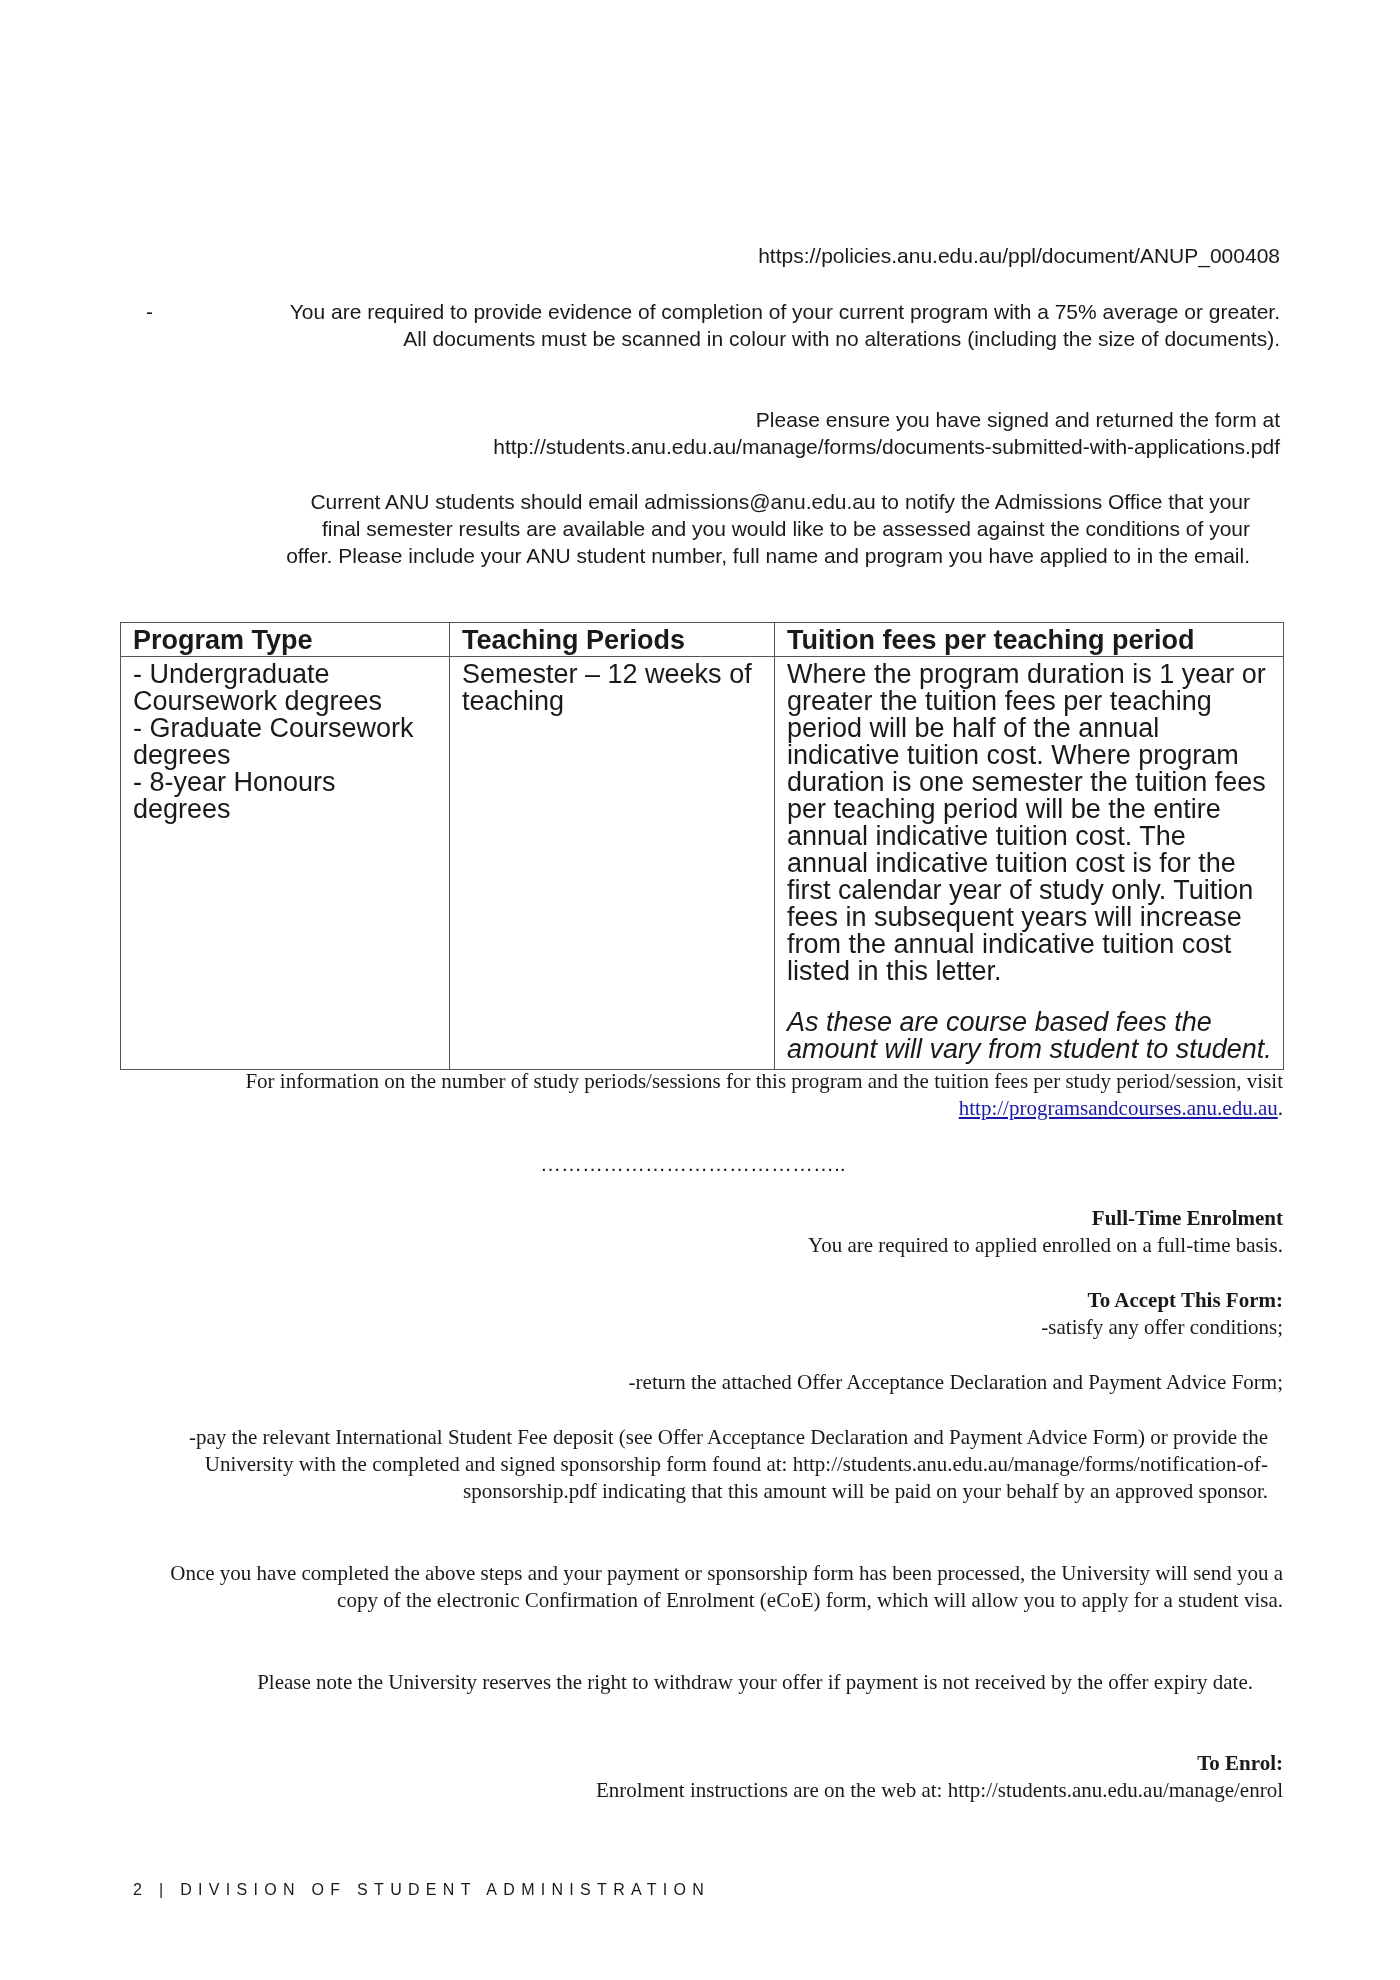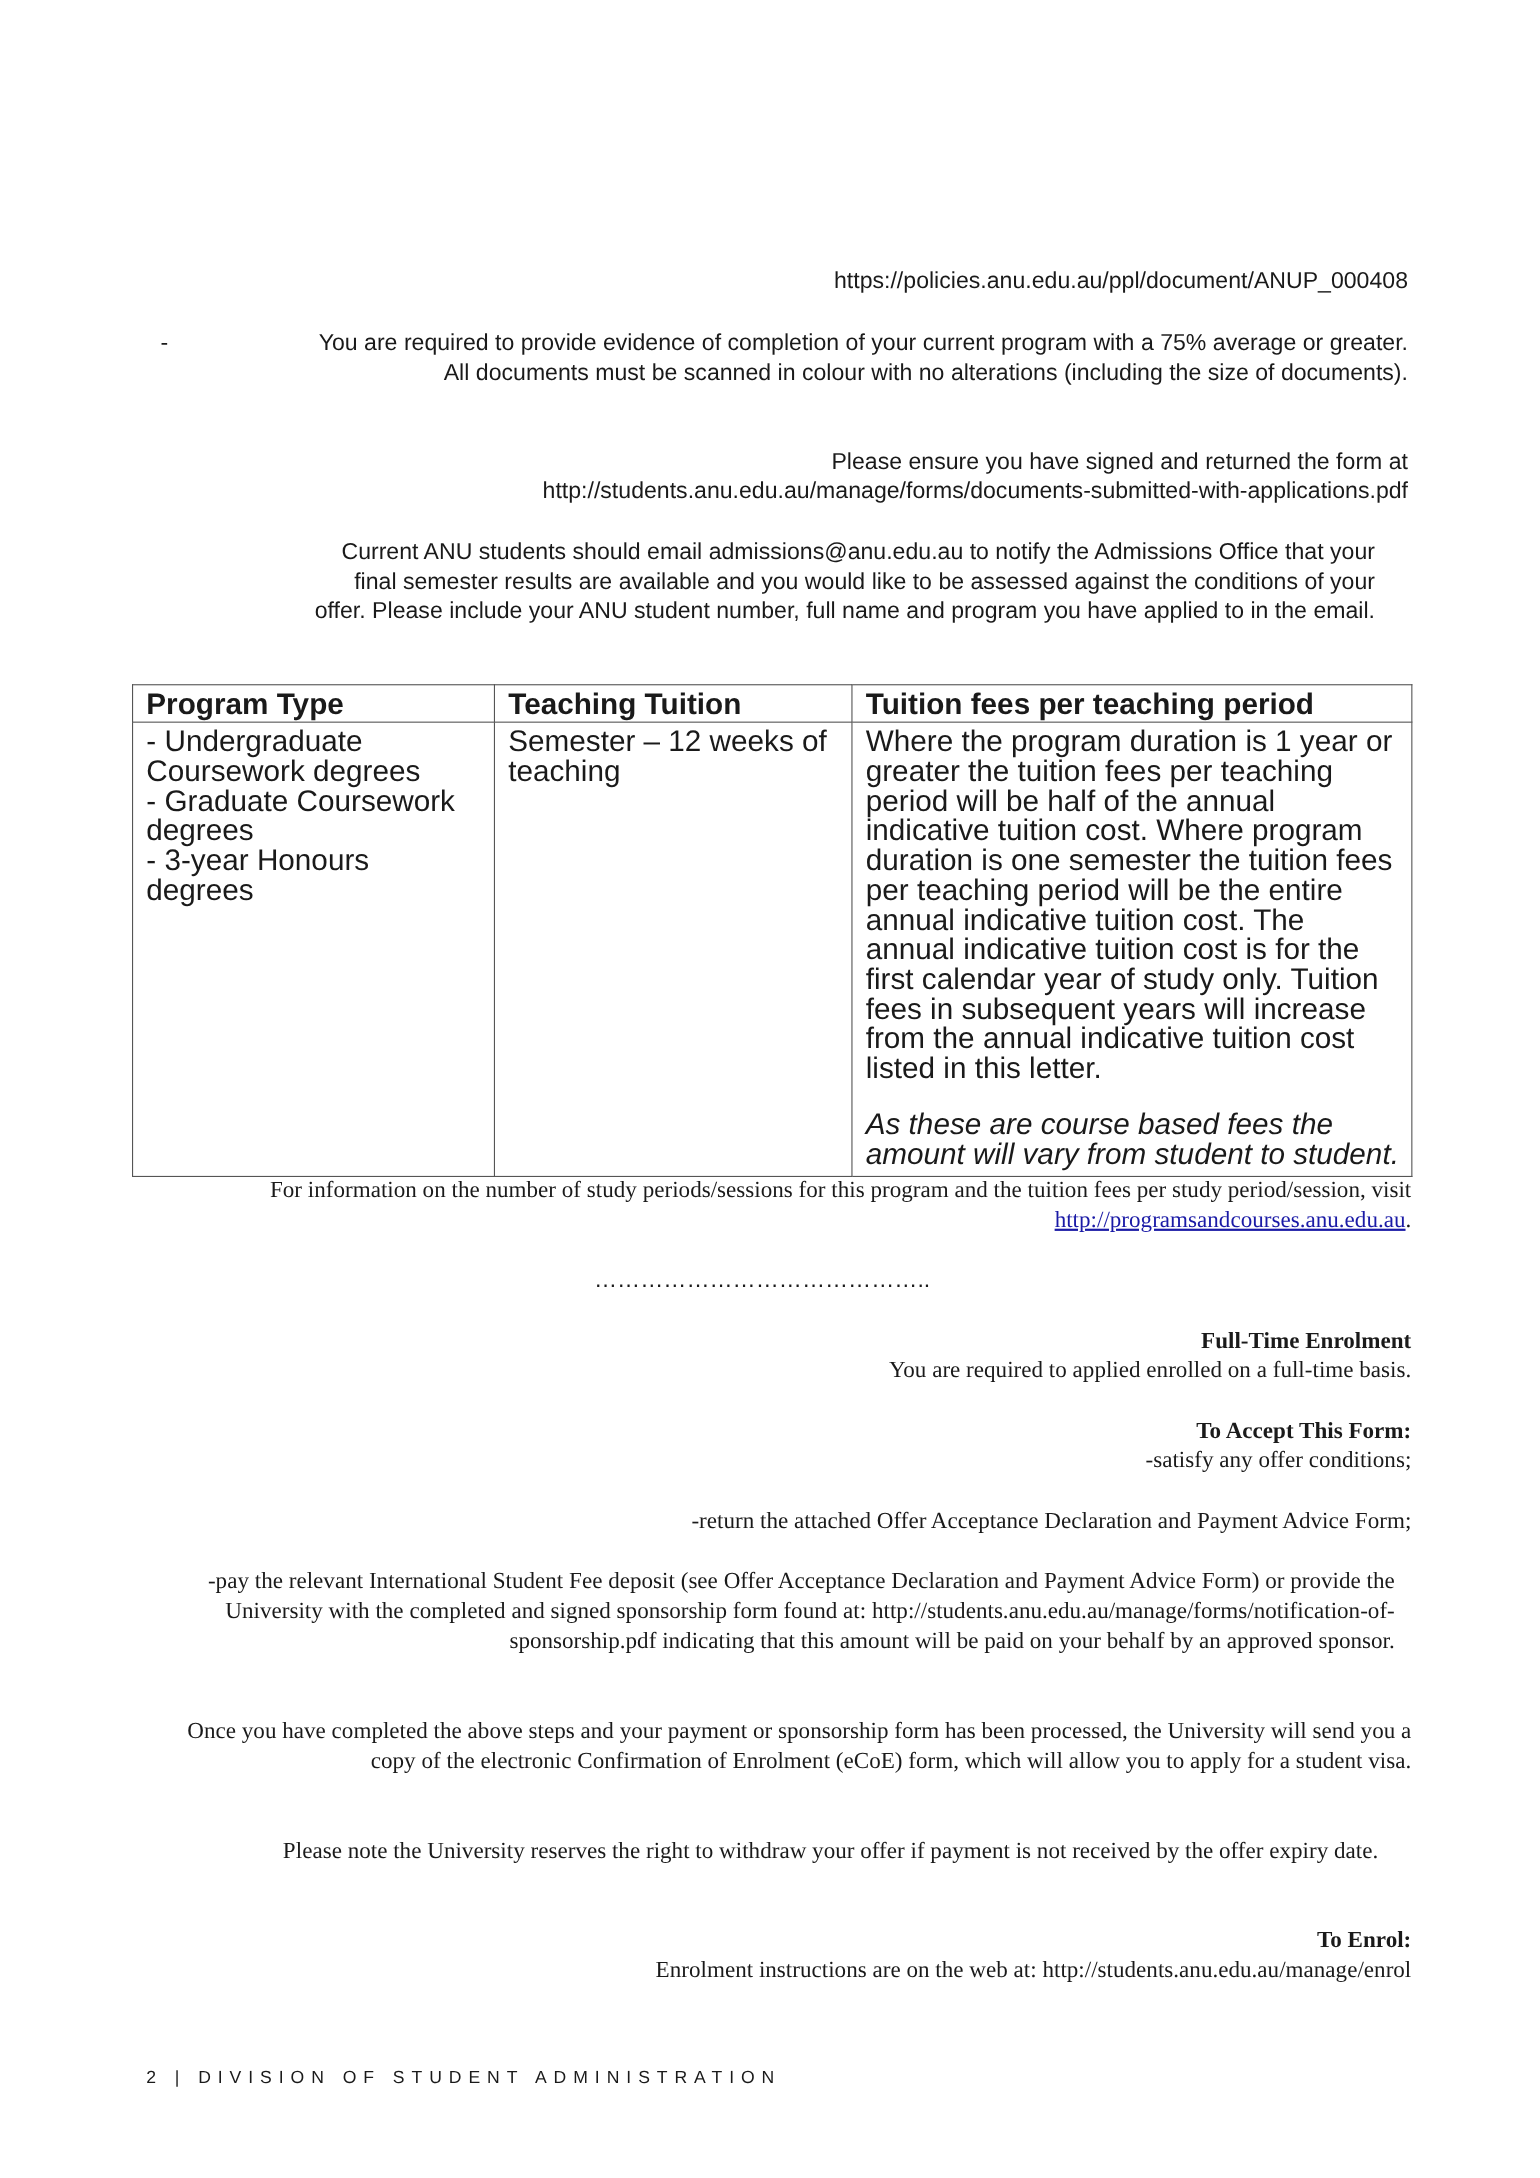--- a/index.html
+++ b/index.html
@@ -27,28 +27,28 @@
 <span class="abs bullet">-</span>
 <p class="abs ind" style="top:298px">You are required to provide evidence of completion of your current program with a 75% average or greater. All documents must be scanned in colour with no alterations (including the size of documents).</p>
 <p class="abs ind" style="top:406px">Please ensure you have signed and returned the form at</p>
 <p class="abs ind" style="top:433px">http://students.anu.edu.au/manage/forms/documents-submitted-with-applications.pdf</p>
 <p class="abs ind" style="top:488px;width:970px">Current ANU students should email admissions@anu.edu.au to notify the Admissions Office that your final semester results are available and you would like to be assessed against the conditions of your offer. Please include your ANU student number, full name and program you have applied to in the email.</p>
 
 <table>
   <tbody>
       <tr>
     <th class="c1">Program Type</th>
-    <th class="c2">Teaching Tuition</th>
+    <th class="c2">Teaching Periods</th>
     <th>Tuition fees per teaching period</th>
   </tr>
   <tr>
     <td>
       <div>- Undergraduate Coursework degrees</div>
       <div>- Graduate Coursework degrees</div>
-      <div>- 3-year Honours degrees</div>
+      <div>- 8-year Honours degrees</div>
     </td>
     <td>Semester – 12 weeks of teaching</td>
     <td>
       <div>Where the program duration is 1 year or greater the tuition fees per teaching period will be half of the annual indicative tuition cost. Where program duration is one semester the tuition fees per teaching period will be the entire annual indicative tuition cost. The annual indicative tuition cost is for the first calendar year of study only. Tuition fees in subsequent years will increase from the annual indicative tuition cost listed in this letter.</div>
       <div class="it">As these are course based fees the amount will vary from student to student.</div>
     </td>
   </tr>
 </tbody>
   </table>
 

